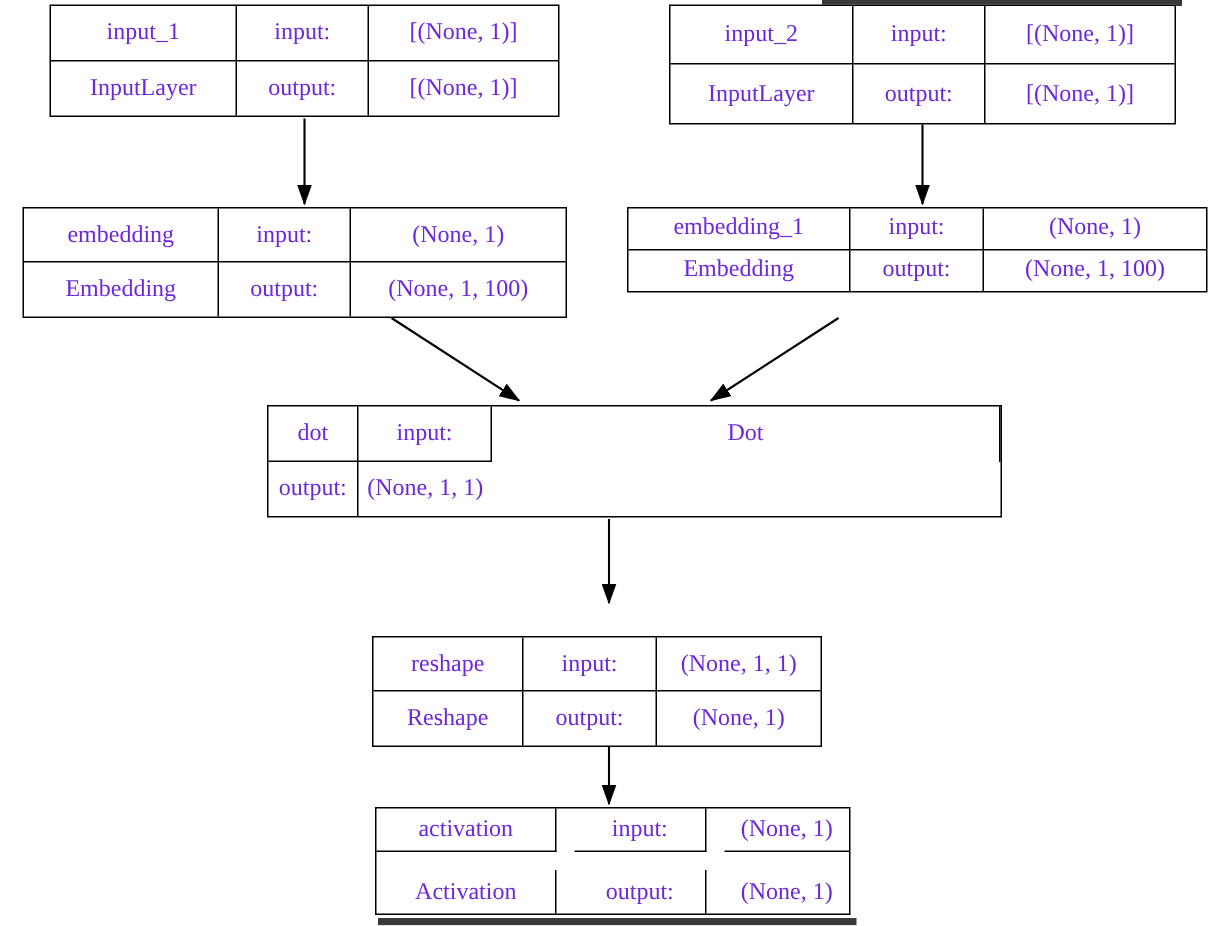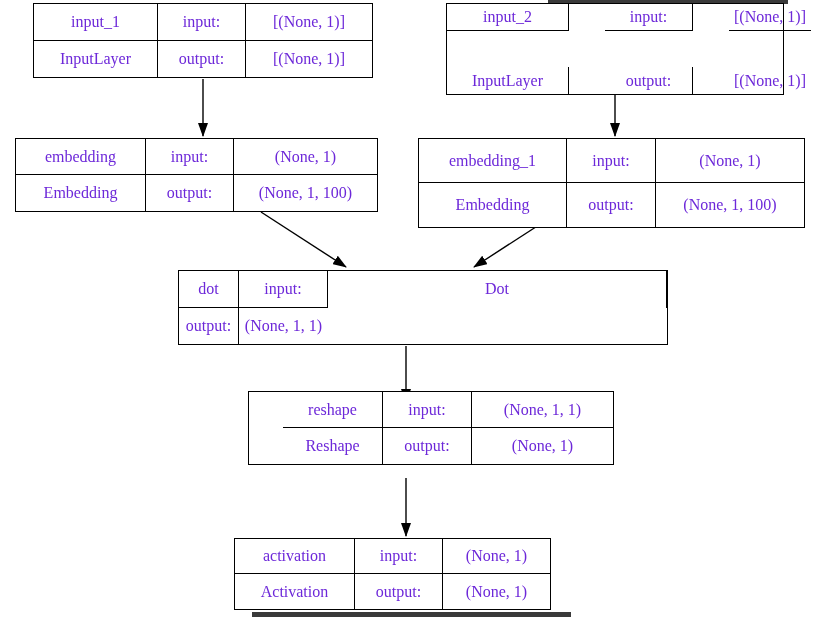--- a/index.html
+++ b/index.html
@@ -31,26 +31,26 @@
     justify-content: center;
     padding: 0 5px;
     white-space: nowrap;
     box-sizing: border-box;
   }
   .cell.col1, .cell.col2 { border-right: 1.2px solid #000000; }
   .cell.row1 { border-bottom: 1.2px solid #000000; }
 
   
   #n-input1      { left: 33px;  top: 3px;   width: 340px; height: 75px; grid-template-columns: 124px 88px 1fr; }
-  #n-input2      { left: 446px; top: 3px;   width: 338px; height: 92px; grid-template-columns: 122px 88px 1fr; gap: 36px; }
+  #n-input2      { left: 446px; top: 3px;   width: 338px; height: 80px; grid-template-columns: 122px 88px 1fr; }
   #n-embedding   { left: 15px;  top: 138px; width: 363px; height: 74px; grid-template-columns: 130px 88px 1fr; }
-  #n-embedding1  { left: 418px; top: 138px; width: 387px; height: 90px; grid-template-columns: 148px 89px 1fr; }
+  #n-embedding1  { left: 418px; top: 138px; width: 387px; height: 57px; grid-template-columns: 148px 89px 1fr; }
   #n-dot         { left: 178px; top: 270px; width: 490px; height: 75px; grid-template-columns: 60px 89px 1fr; }
-  #n-reshape     { left: 248px; top: 391px; width: 366px; height: 74px; grid-template-columns: 100px 89px 1fr; padding-left: 34px; }
-  #n-activation  { left: 234px; top: 538px; width: 317px; height: 72px; grid-template-columns: 120px 88px 1fr; }
+  #n-reshape     { left: 248px; top: 424px; width: 300px; height: 74px; grid-template-columns: 100px 89px 1fr; }
+  #n-activation  { left: 250px; top: 538px; width: 317px; height: 72px; grid-template-columns: 120px 88px 1fr; gap: 12px; }
 
   #edges {
     position: absolute;
     left: 0; top: 0;
     width: 816px;
     height: 617px;
     pointer-events: none;
   }
   #edges line {
     stroke: #000000;

